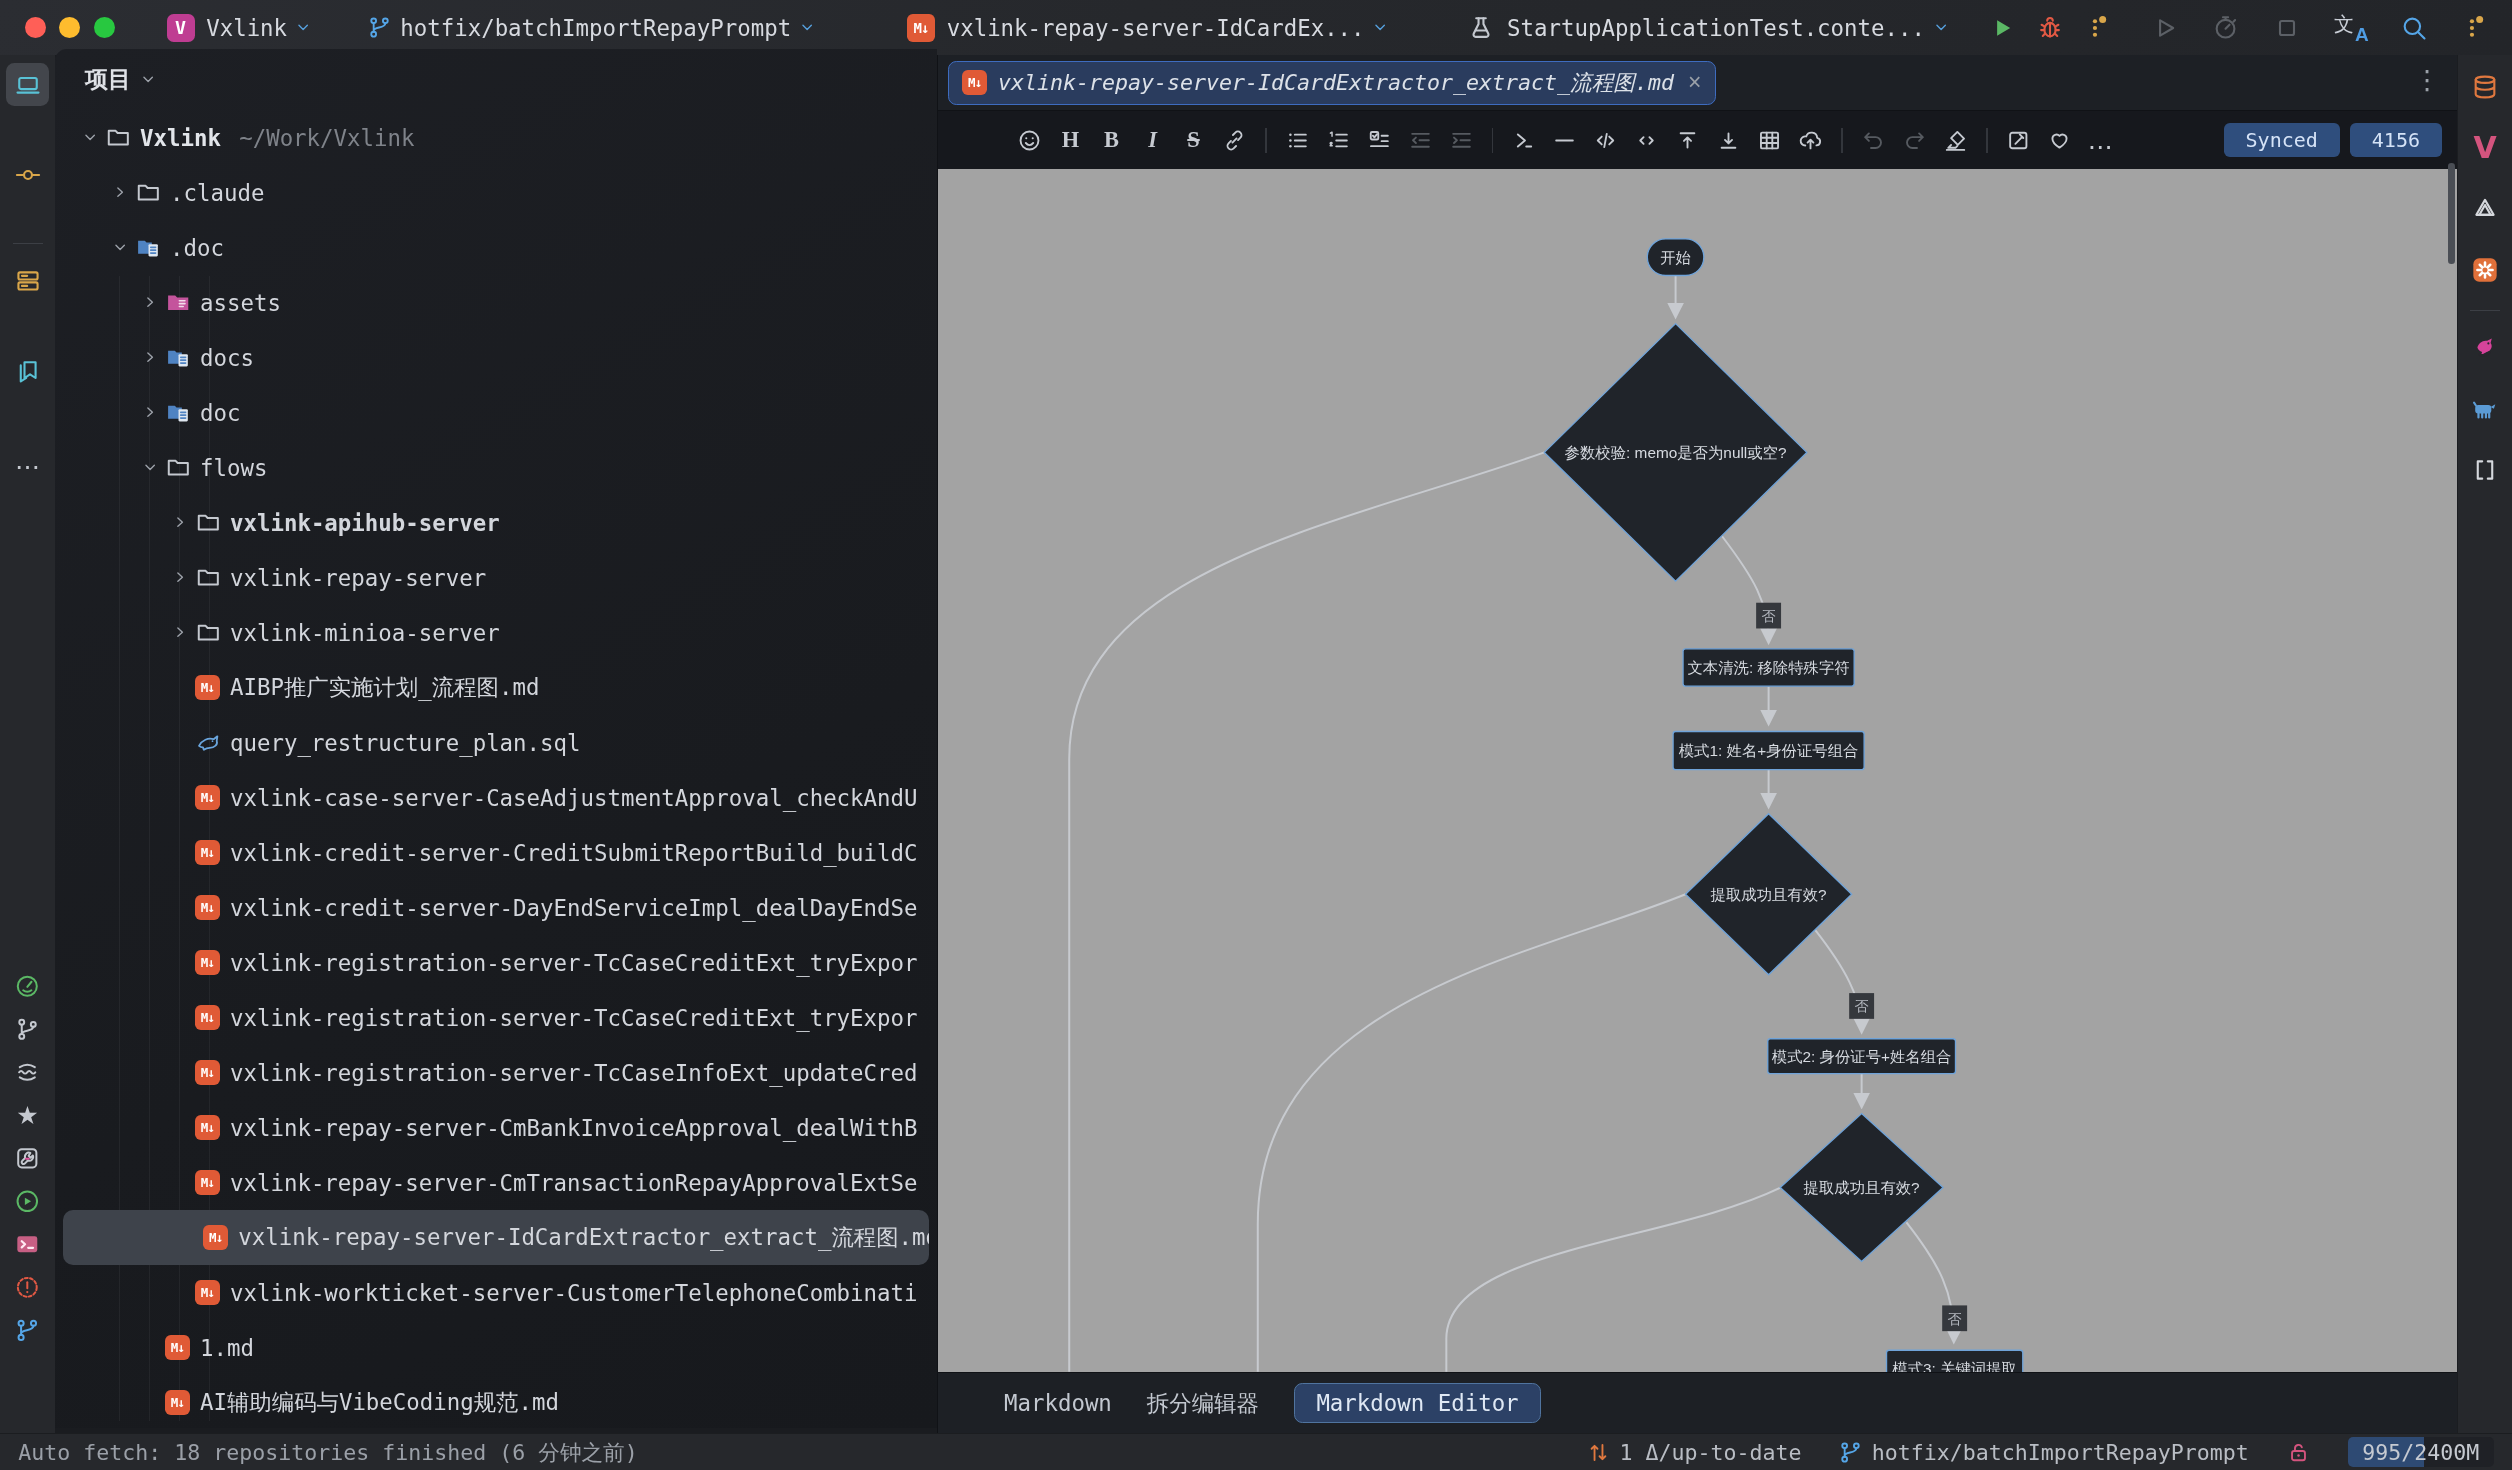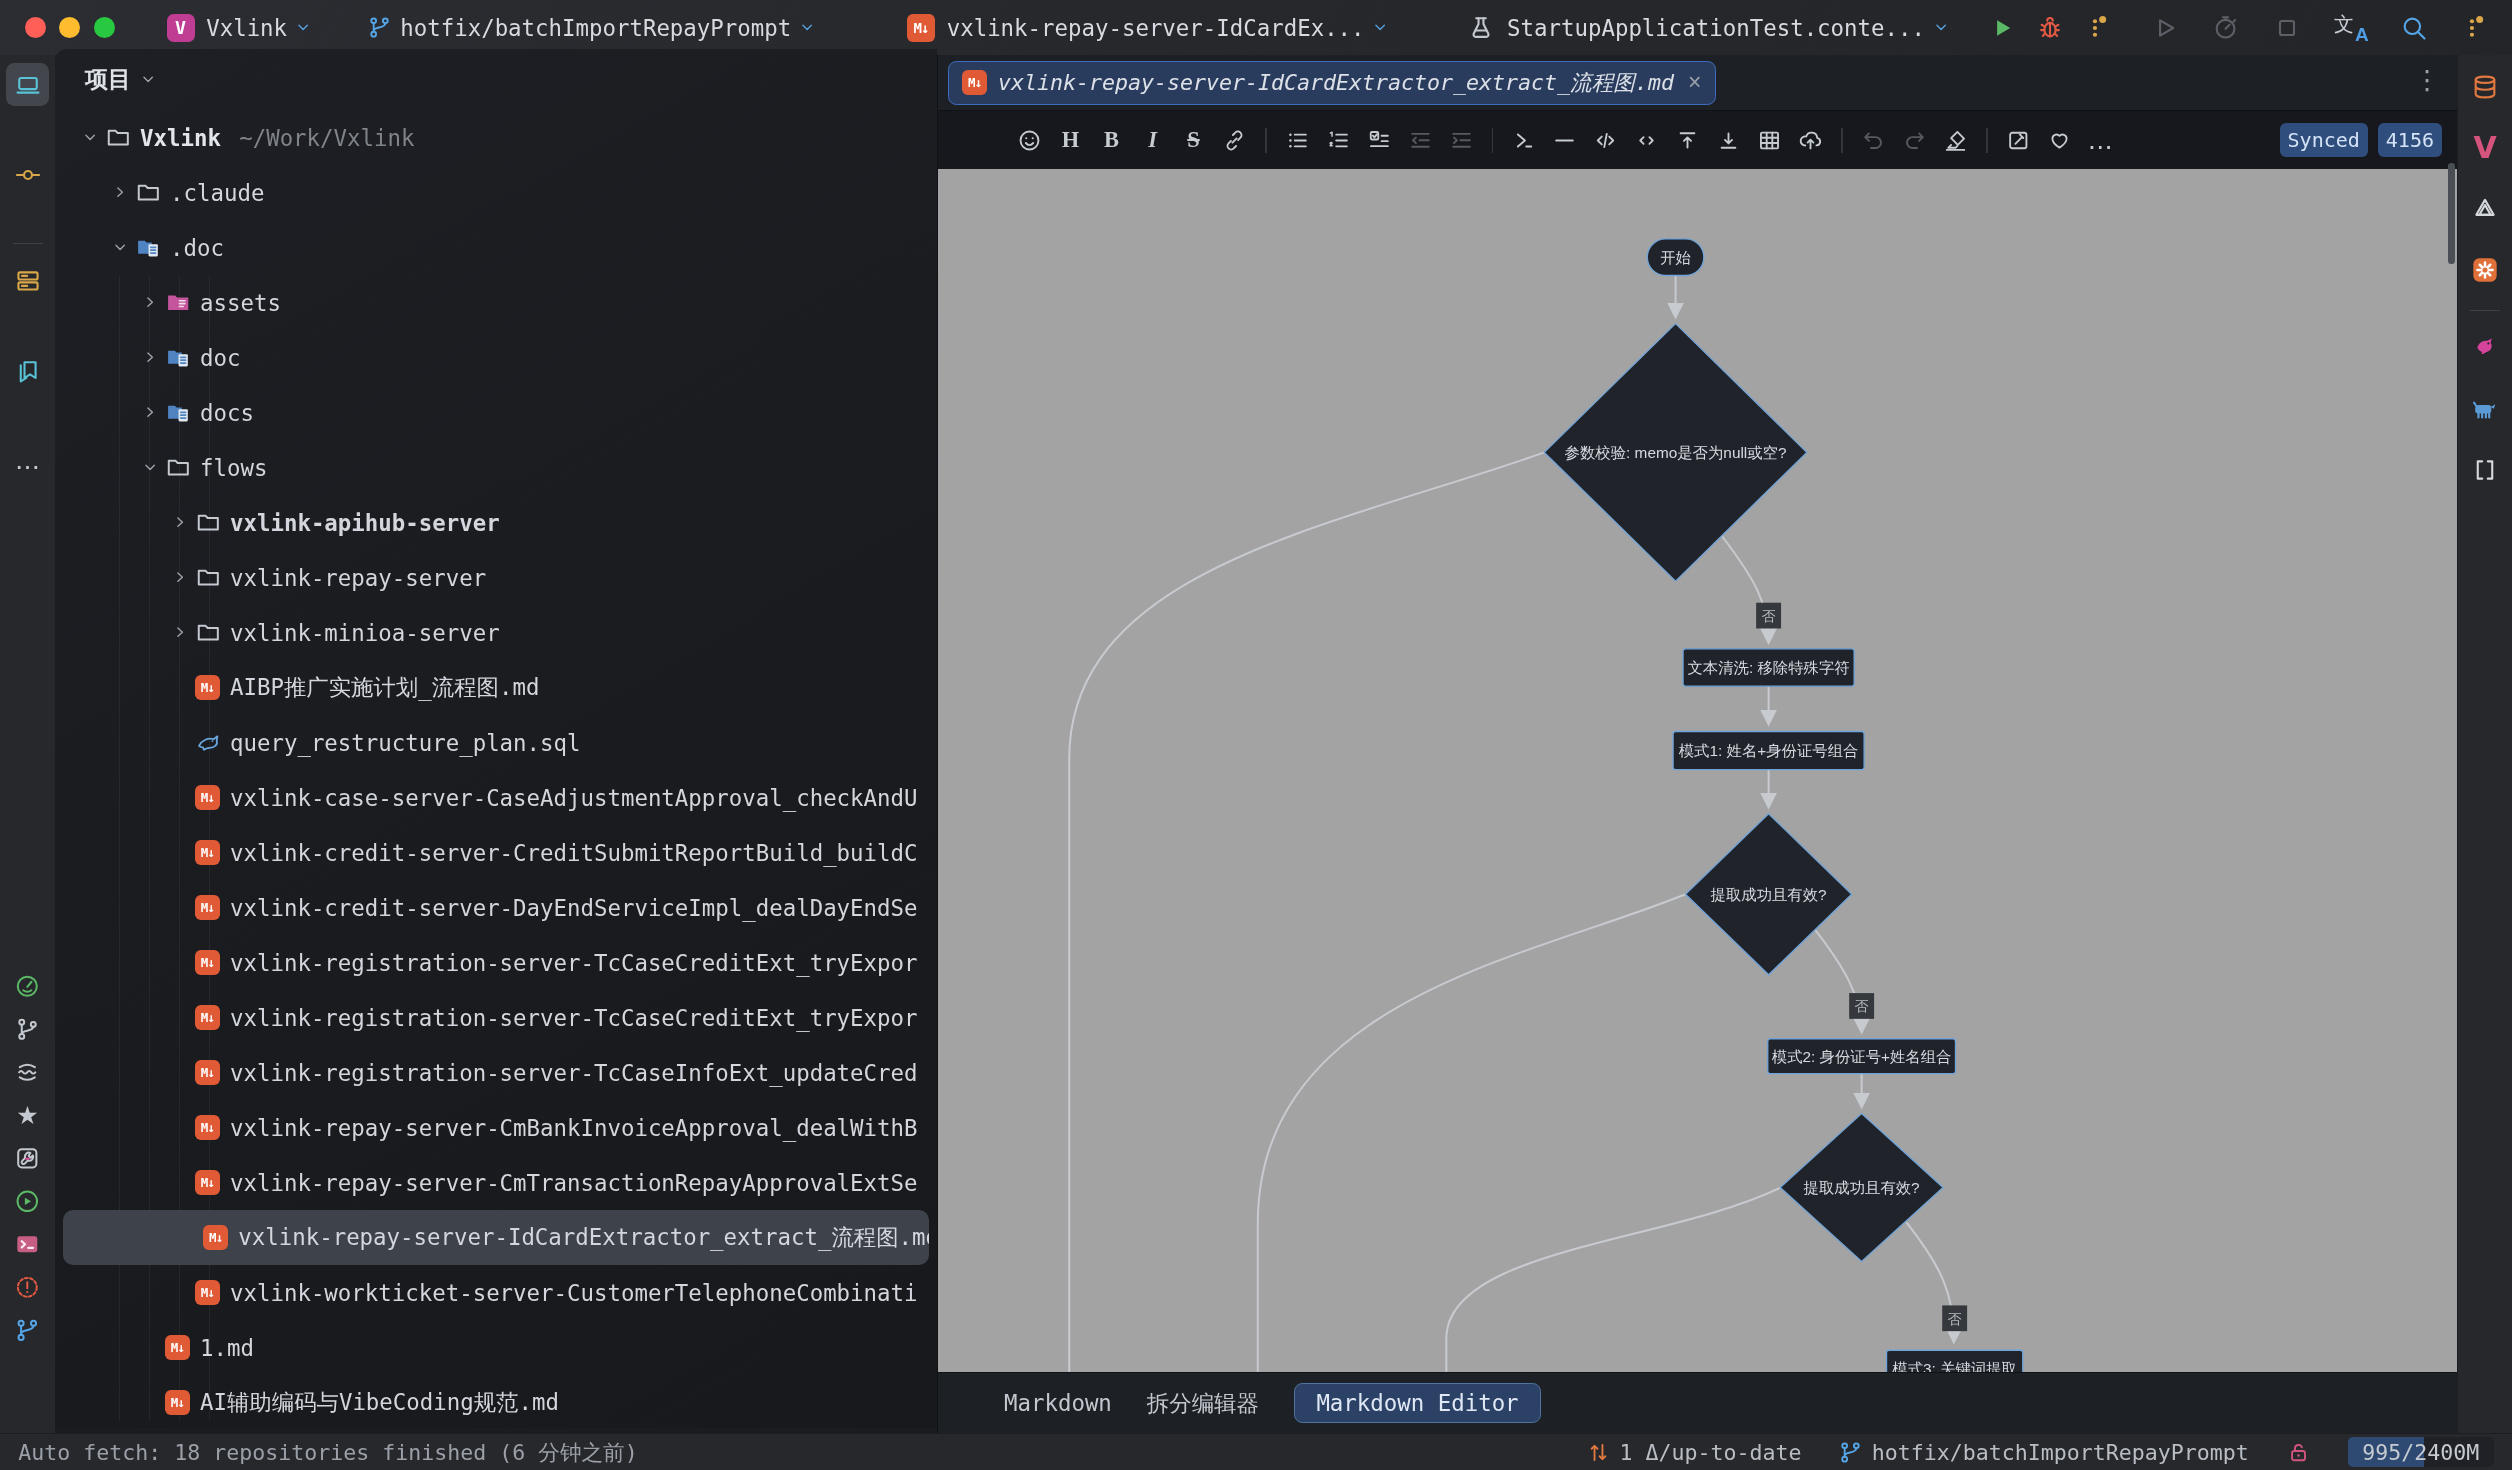--- a/index.html
+++ b/index.html
@@ -88,21 +88,21 @@
   .mdtoolbar { height:58px; display:flex; align-items:center; padding-left:71px; background:#16181d; }
   .tool-cell { width:41px; height:38px; display:flex; align-items:center; justify-content:center;
     color:#c6cad1; }
   .tool-cell svg { width:25px; height:25px; }
   .tool-cell.dim { color:#565a60; }
   .tool-cell .glyphtxt { font-size:22.4px; font-weight:bold; font-family:"Liberation Serif","DejaVu Serif",serif; }
   .tool-cell .glyphtxt.it { font-style:italic; }
   .tool-cell .glyphtxt.st { text-decoration:line-through; }
   .tool-div { width:1.7px; height:25px; background:#33363c; margin:0 10px; }
   .toolbar-right { margin-left:auto; display:flex; gap:10px; padding-right:15px; align-items:center; }
-  .badge { background:#2f4e7d; color:#d5e3f7; font-size:20px; padding:5px 8px; border-radius:5.8px; }
+  .badge { background:#2f4e7d; color:#d5e3f7; font-size:20px; padding:5px 22px; border-radius:5.8px; }
   .canvas { position:relative; height:1203px; background:#a3a3a3; overflow:hidden; }
   .canvas svg { position:absolute; left:0; top:0; }
   .scroll-thumb { position:absolute; right:2.5px; top:108px; width:6.6px; height:101px; border-radius:3.3px;
     background:#4a4e55; }
   .ed-footer { height:61px; background:#1d2025; border-top:0.8px solid #101216; display:flex;
     align-items:center; padding-left:66px; gap:35px; font-size:22.4px; color:#c3c8d0; }
   .mode-pill { background:#2c4166; border:1.7px solid #50749f; border-radius:8.3px; padding:5.8px 21.6px;
     color:#dfe8f4; }
 
   
@@ -397,36 +397,36 @@
             <path d="M9 6.5l6 5.5-6 5.5"></path>
           </svg>
         </span>
         <span class="t-icon c-grey">
           <svg viewBox="0 0 24 24" fill="none" stroke="currentColor" stroke-width="1.8" stroke-linecap="round" stroke-linejoin="round">
             <path d="M2.8 17.8V6h6l1.6 1.7h4.8v10.1z" fill="#4f83c2" stroke="none"></path>
             <rect x="12.2" y="9.2" width="8.4" height="11" rx="1" fill="#dfe7f0" stroke="none"></rect>
             <path d="M14.2 12h4.4M14.2 14.6h4.4M14.2 17.2h4.4" stroke="#4f83c2" stroke-width="1.5"></path>
           </svg>
         </span>
-        <span class="t-label">doc</span>
+        <span class="t-label">docs</span>
       </div>
       <div class="tree-row" style="padding-left: 80px;">
         <span class="t-chev">
           <svg viewBox="0 0 24 24" fill="none" stroke="currentColor" stroke-width="1.8" stroke-linecap="round" stroke-linejoin="round">
             <path d="M9 6.5l6 5.5-6 5.5"></path>
           </svg>
         </span>
         <span class="t-icon c-grey">
           <svg viewBox="0 0 24 24" fill="none" stroke="currentColor" stroke-width="1.8" stroke-linecap="round" stroke-linejoin="round">
             <path d="M2.8 17.8V6h6l1.6 1.7h4.8v10.1z" fill="#4f83c2" stroke="none"></path>
             <rect x="12.2" y="9.2" width="8.4" height="11" rx="1" fill="#dfe7f0" stroke="none"></rect>
             <path d="M14.2 12h4.4M14.2 14.6h4.4M14.2 17.2h4.4" stroke="#4f83c2" stroke-width="1.5"></path>
           </svg>
         </span>
-        <span class="t-label">docs</span>
+        <span class="t-label">doc</span>
       </div>
       <div class="tree-row" style="padding-left: 80px;">
         <span class="t-chev">
           <svg viewBox="0 0 24 24" fill="none" stroke="currentColor" stroke-width="1.8" stroke-linecap="round" stroke-linejoin="round">
             <path d="M6.5 9.5l5.5 5.5 5.5-5.5"></path>
           </svg>
         </span>
         <span class="t-icon c-grey">
           <svg viewBox="0 0 24 24" fill="none" stroke="currentColor" stroke-width="1.8" stroke-linecap="round" stroke-linejoin="round">
             <path d="M3.4 18.6V6.2h6.2l1.8 1.9h9.2v10.5z"></path>

